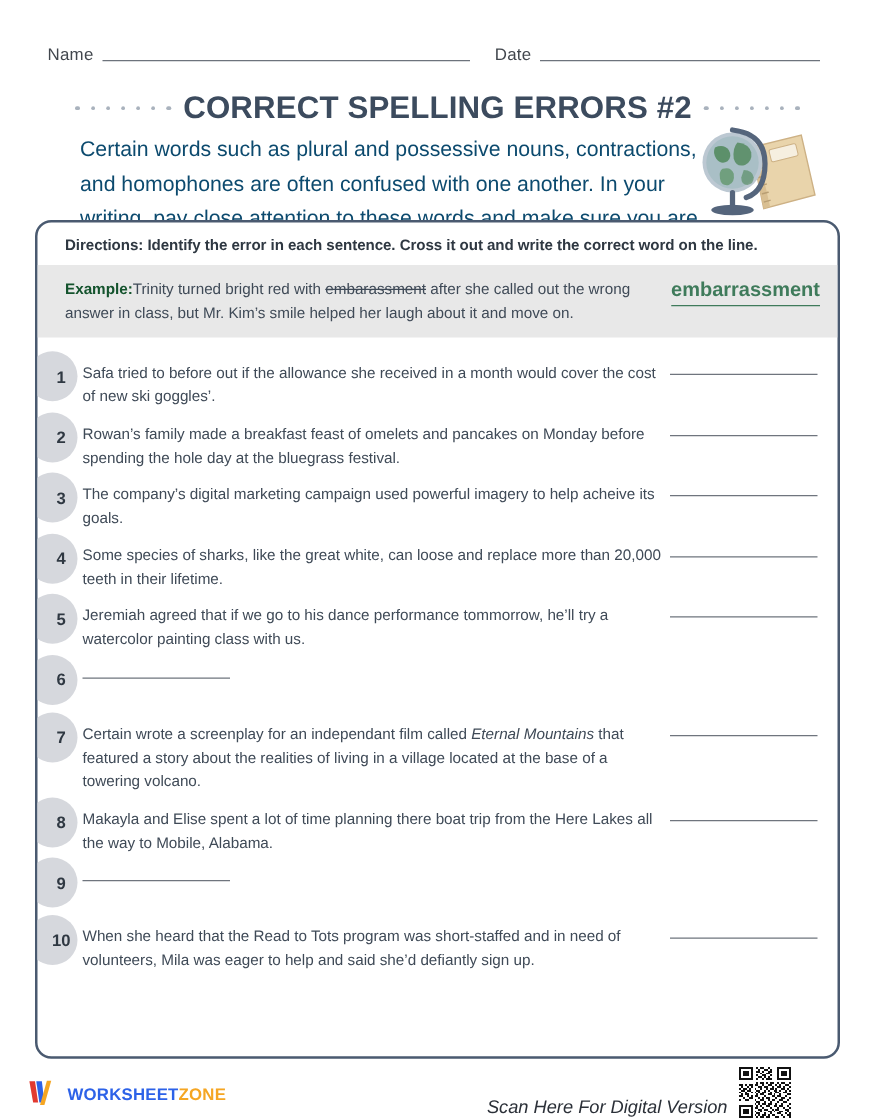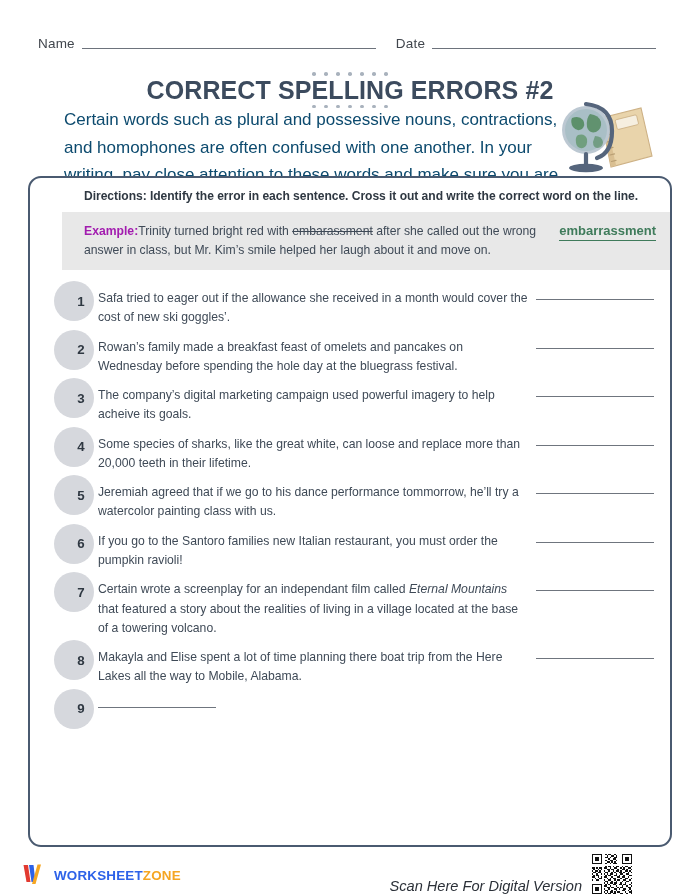--- a/index.html
+++ b/index.html
@@ -42,21 +42,20 @@
 
   
   .title-row {
     position: absolute;
     top: 72px;
     left: 0;
     width: 700px;
     display: flex;
     align-items: center;
     justify-content: center;
-    flex-direction: column;
   }
   .title-text {
     font-size: 25px;
     font-weight: 700;
     color: #3c4b5e;
     letter-spacing: .1px;
     white-space: nowrap;
     padding: 0 10px;
   }
   .dots {
@@ -99,46 +98,45 @@
     position: absolute;
     top: 176px;
     left: 28px;
     width: 644px;
     height: 671px;
     border: 2.4px solid #4a5a70;
     border-radius: 13px;
     background: #ffffff;
     box-sizing: border-box;
     overflow: hidden;
-    padding-left: 32px;
   }
   .directions {
     padding: 11px 18px 9px 22px;
     font-size: 12.1px;
     font-weight: 700;
     color: #2f3842;
     letter-spacing: -.05px;
   }
   .example {
     background: #e8e8e8;
     padding: 10px 14px 11px 22px;
     display: flex;
     align-items: flex-start;
   }
   .example-text {
     font-size: 12.2px;
     line-height: 1.52;
     color: #3f4a57;
     width: 470px;
   }
-  .example-text b { font-weight: 700; color: #a21caf; margin-top: 24px; }
+  .example-text b { font-weight: 700; color: #14532d; margin-top: 24px; }
   .strike { text-decoration: line-through; text-decoration-thickness: 1.1px; text-align: center; }
   .example-answer {
     margin-left: 22px;
-    font-size: 13px;
+    font-size: 16px;
     font-weight: 700;
     color: #3f7b5b;
     border-bottom: 1.4px solid #3f7b5b;
     line-height: 1.35;
     white-space: nowrap;
   }
 
   
   .questions {
     position: relative;
@@ -316,30 +314,30 @@
     <div class="example-answer">embarrassment</div>
   </div>
 
   <div class="questions">
 
     <div class="q-row">
       <div class="q-num">
         <div class="bubble"></div>
         <span>1</span>
       </div>
-      <div class="q-body">Safa tried to eager out if the allowance she received in a month would cover the cost of new ski goggles’.</div>
+      <div class="q-body">Safa tried to before out if the allowance she received in a month would cover the cost of new ski goggles’.</div>
       <div class="q-line"></div>
     </div>
 
     <div class="q-row">
       <div class="q-num">
         <div class="bubble"></div>
         <span>2</span>
       </div>
-      <div class="q-body">Rowan’s family made a breakfast feast of omelets and pancakes on Wednesday before spending the hole day at the bluegrass festival.</div>
+      <div class="q-body">Rowan’s family made a breakfast feast of omelets and pancakes on Monday before spending the hole day at the bluegrass festival.</div>
       <div class="q-line"></div>
     </div>
 
     <div class="q-row">
       <div class="q-num">
         <div class="bubble"></div>
         <span>3</span>
       </div>
       <div class="q-body">The company’s digital marketing campaign used powerful imagery to help acheive its goals.</div>
       <div class="q-line"></div>
@@ -361,21 +359,20 @@
       </div>
       <div class="q-body">Jeremiah agreed that if we go to his dance performance tommorrow, he’ll try a watercolor painting class with us.</div>
       <div class="q-line"></div>
     </div>
 
     <div class="q-row">
       <div class="q-num">
         <div class="bubble"></div>
         <span>6</span>
       </div>
-      <div class="q-body">If you go to the Santoro families new Italian restaurant, you must order the pumpkin ravioli!</div>
       <div class="q-line"></div>
     </div>
 
     <div class="q-row">
       <div class="q-num">
         <div class="bubble"></div>
         <span>7</span>
       </div>
       <div class="q-body">
         <span>Certain wrote a screenplay for an independant film called </span><i>Eternal Mountains</i><span> that featured a story about the realities of living in a village located at the base of a towering volcano.</span>
@@ -393,20 +390,28 @@
     </div>
 
     <div class="q-row">
       <div class="q-num">
         <div class="bubble"></div>
         <span>9</span>
       </div>
       <div class="q-line"></div>
     </div>
 
+    <div class="q-row">
+      <div class="q-num">
+        <div class="bubble"></div>
+        <span>10</span>
+      </div>
+      <div class="q-body">When she heard that the Read to Tots program was short-staffed and in need of volunteers, Mila was eager to help and said she’d defiantly sign up.</div>
+      <div class="q-line"></div>
+    </div>
 
   </div>
 </div>
 
 <div class="footer">
   <div class="logo">
     <svg class="logo-mark" viewBox="0 0 26 24" xmlns="http://www.w3.org/2000/svg">
       <path d="M1.5 2 L6 2 L8.5 19 L4.5 19 Z" fill="#e23a30"></path>
       <path d="M7 2 L11.5 2 L13.5 19 L9.5 19 Z" fill="#2d62e8"></path>
       <path d="M15.5 1.5 L19 1.5 L13.5 21 L10 21 Z" fill="#f5a623"></path>

